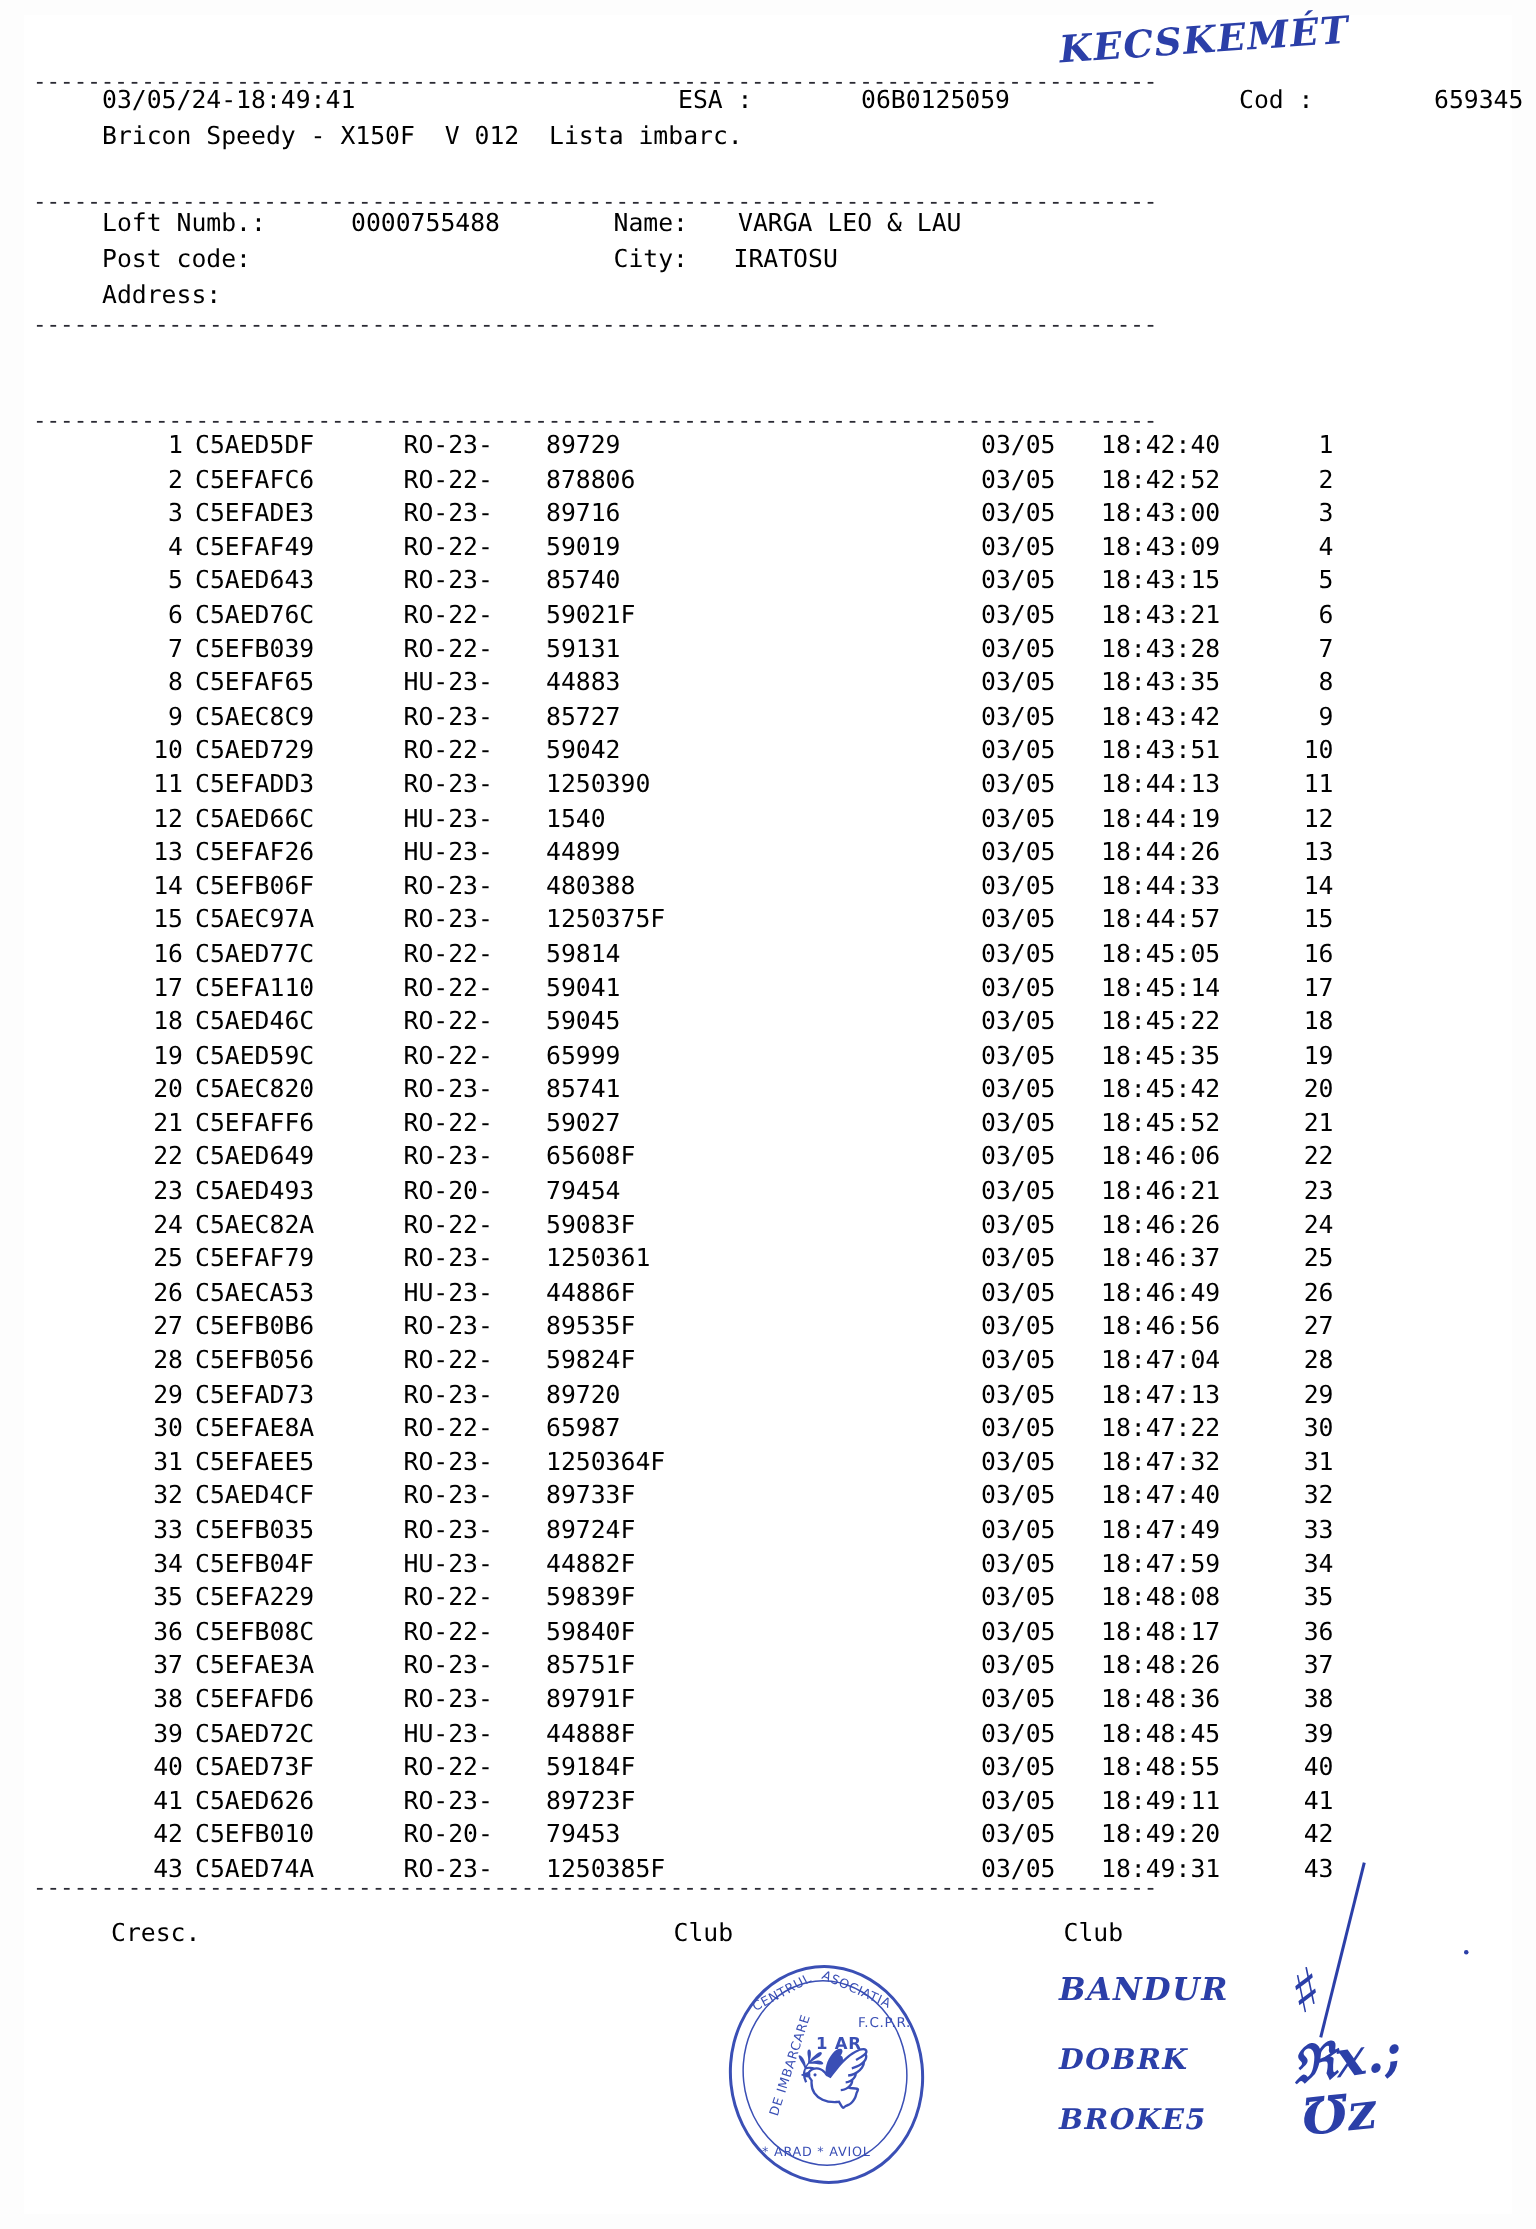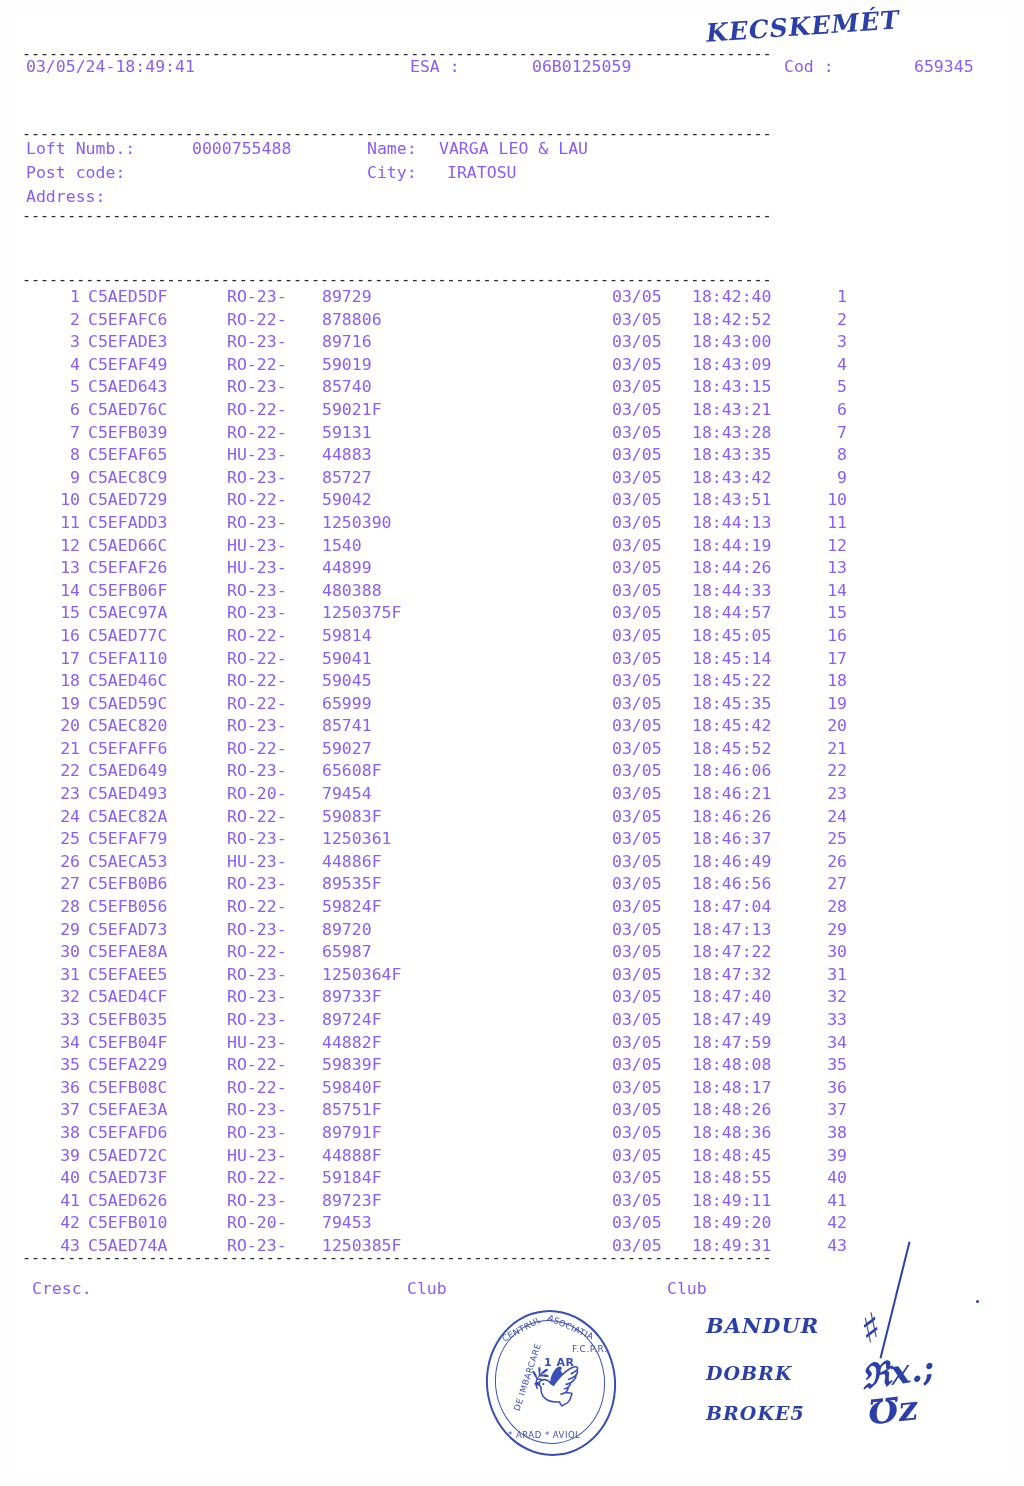--- a/index.html
+++ b/index.html
@@ -58,21 +58,22 @@
     overflow: hidden;
     height: 17px;
     line-height: 17px;
   }
 
   .mono {
     font-family: "DejaVu Sans Mono", monospace;
     font-size: 16.5px;
     line-height: 21px;
     white-space: pre;
-    color: #8b5cf6;
+    color: #000000;
+    margin-left: 42px;
   }
 
   .row {
     position: relative;
     height: 24px;
   }
 
   .abs { position: absolute; white-space: pre; }
 
   
@@ -193,30 +194,33 @@
     <div class="dashes" style="position:absolute;left:6px;top:36px;width:980px;">-----------------------------------------------------------------------------------</div>
 
     <div id="header-block">
       <div class="row mono">
         <span class="abs" style="left:4px;top:0;">03/05/24-18:49:41</span>
         <span class="abs" style="left:388px;top:0;">ESA :</span>
         <span class="abs" style="left:510px;top:0;">06B0125059</span>
         <span class="abs" style="left:762px;top:0;">Cod :</span>
         <span class="abs" style="left:892px;top:0;">659345</span>
       </div>
+      <div class="row mono" style="height:26px;">
+        <span class="abs" style="left:4px;top:0;">Bricon Speedy - X150F  V 012  Lista imbarc.</span>
+      </div>
     </div>
 
     <div class="dashes" style="position:absolute;left:6px;top:116px;width:980px;">-----------------------------------------------------------------------------------</div>
 
     <div id="meta-block">
       <div class="row mono">
         <span class="abs" style="left:4px;top:0;">Loft Numb.:</span>
         <span class="abs" style="left:170px;top:0;">0000755488</span>
         <span class="abs" style="left:345px;top:0;">Name:</span>
-        <span class="abs" style="left:417px;top:0;">VARGA LEO &amp; LAU</span>
+        <span class="abs" style="left:428px;top:0;">VARGA LEO &amp; LAU</span>
       </div>
       <div class="row mono">
         <span class="abs" style="left:4px;top:0;">Post code:</span>
         <span class="abs" style="left:345px;top:0;">City:</span>
         <span class="abs" style="left:425px;top:0;">IRATOSU</span>
       </div>
       <div class="row mono" style="height:21px;">
         <span class="abs" style="left:4px;top:0;">Address:</span>
       </div>
     </div>

